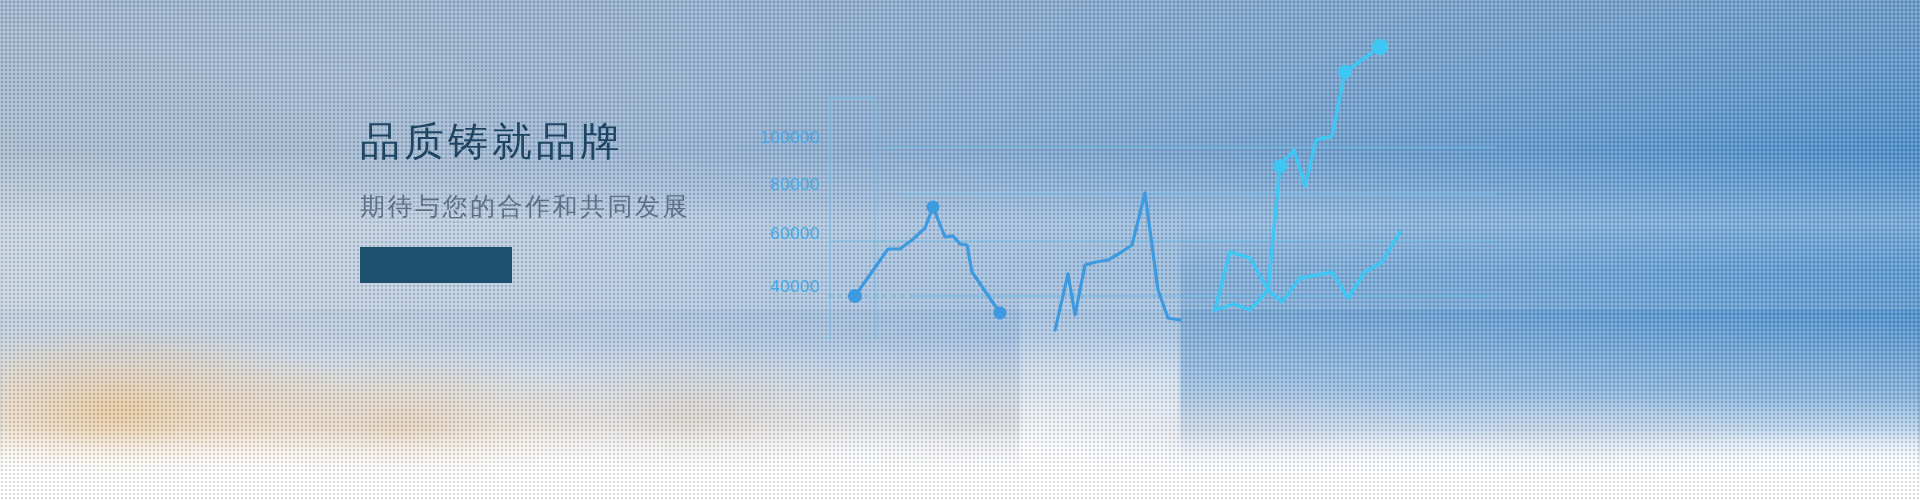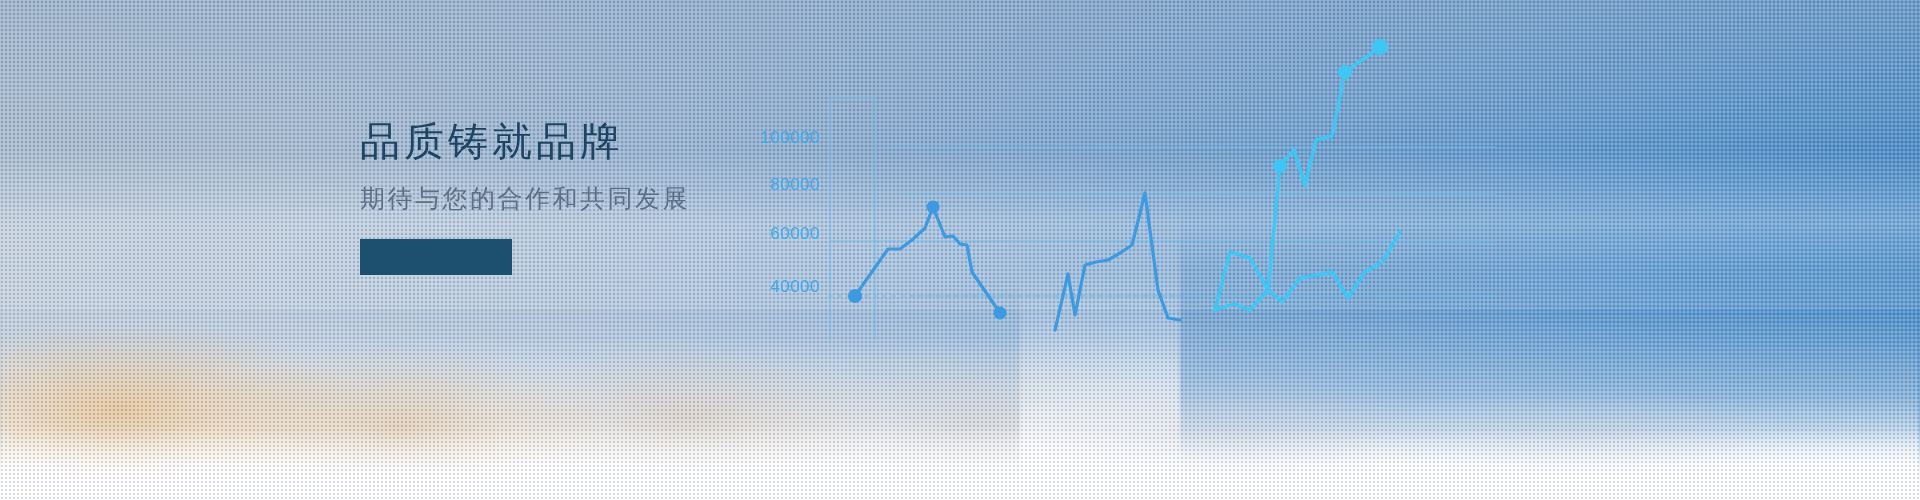--- a/index.html
+++ b/index.html
@@ -74,21 +74,21 @@
     background-position:2px 2px;
   }
 
   
   .copy { position:absolute; left:360px; top:118px; width:430px; }
   .title {
     font-size:40px; line-height:1.18; color:#1d4463;
     letter-spacing:4px; font-weight:400; white-space:nowrap;
   }
   .subtitle {
-    margin-top:18px;
+    margin-top:26px;
     font-size:25px; line-height:1.2; color:#5b6f86;
     letter-spacing:2.5px; font-weight:300; white-space:nowrap;
   }
   .subtitle-en {
     margin-top:7px;
     font-size:12.5px; line-height:1.2; color:#7c8896;
     letter-spacing:0.2px; font-weight:400; white-space:nowrap;
   }
   .cta {
     margin-top:26px;

